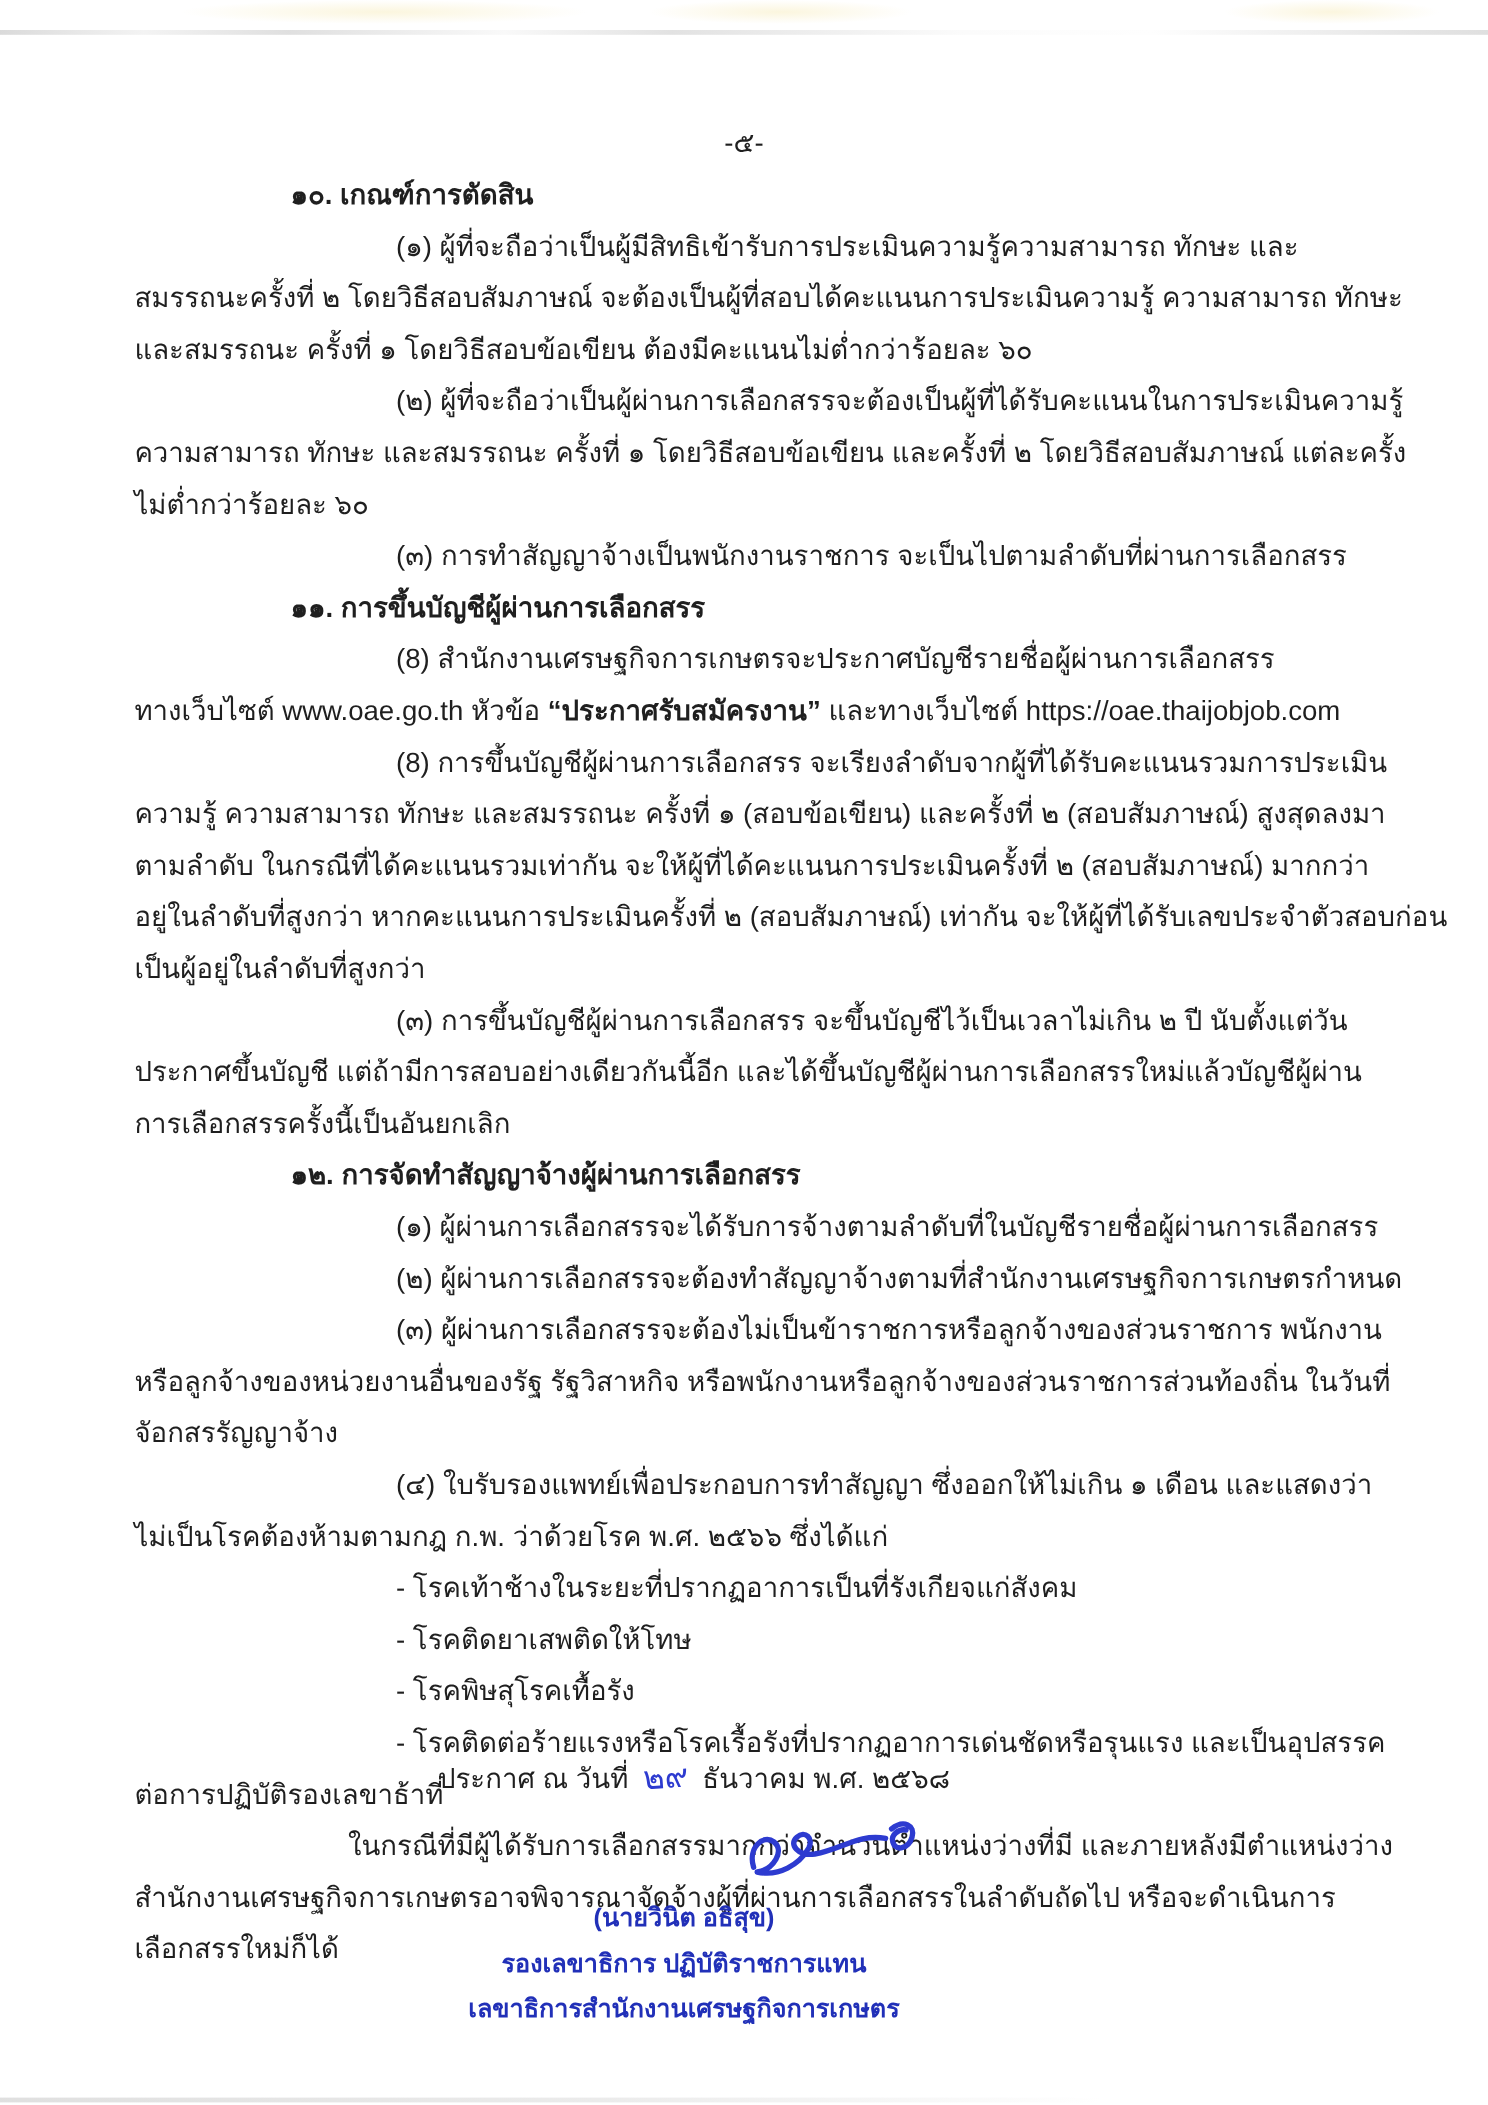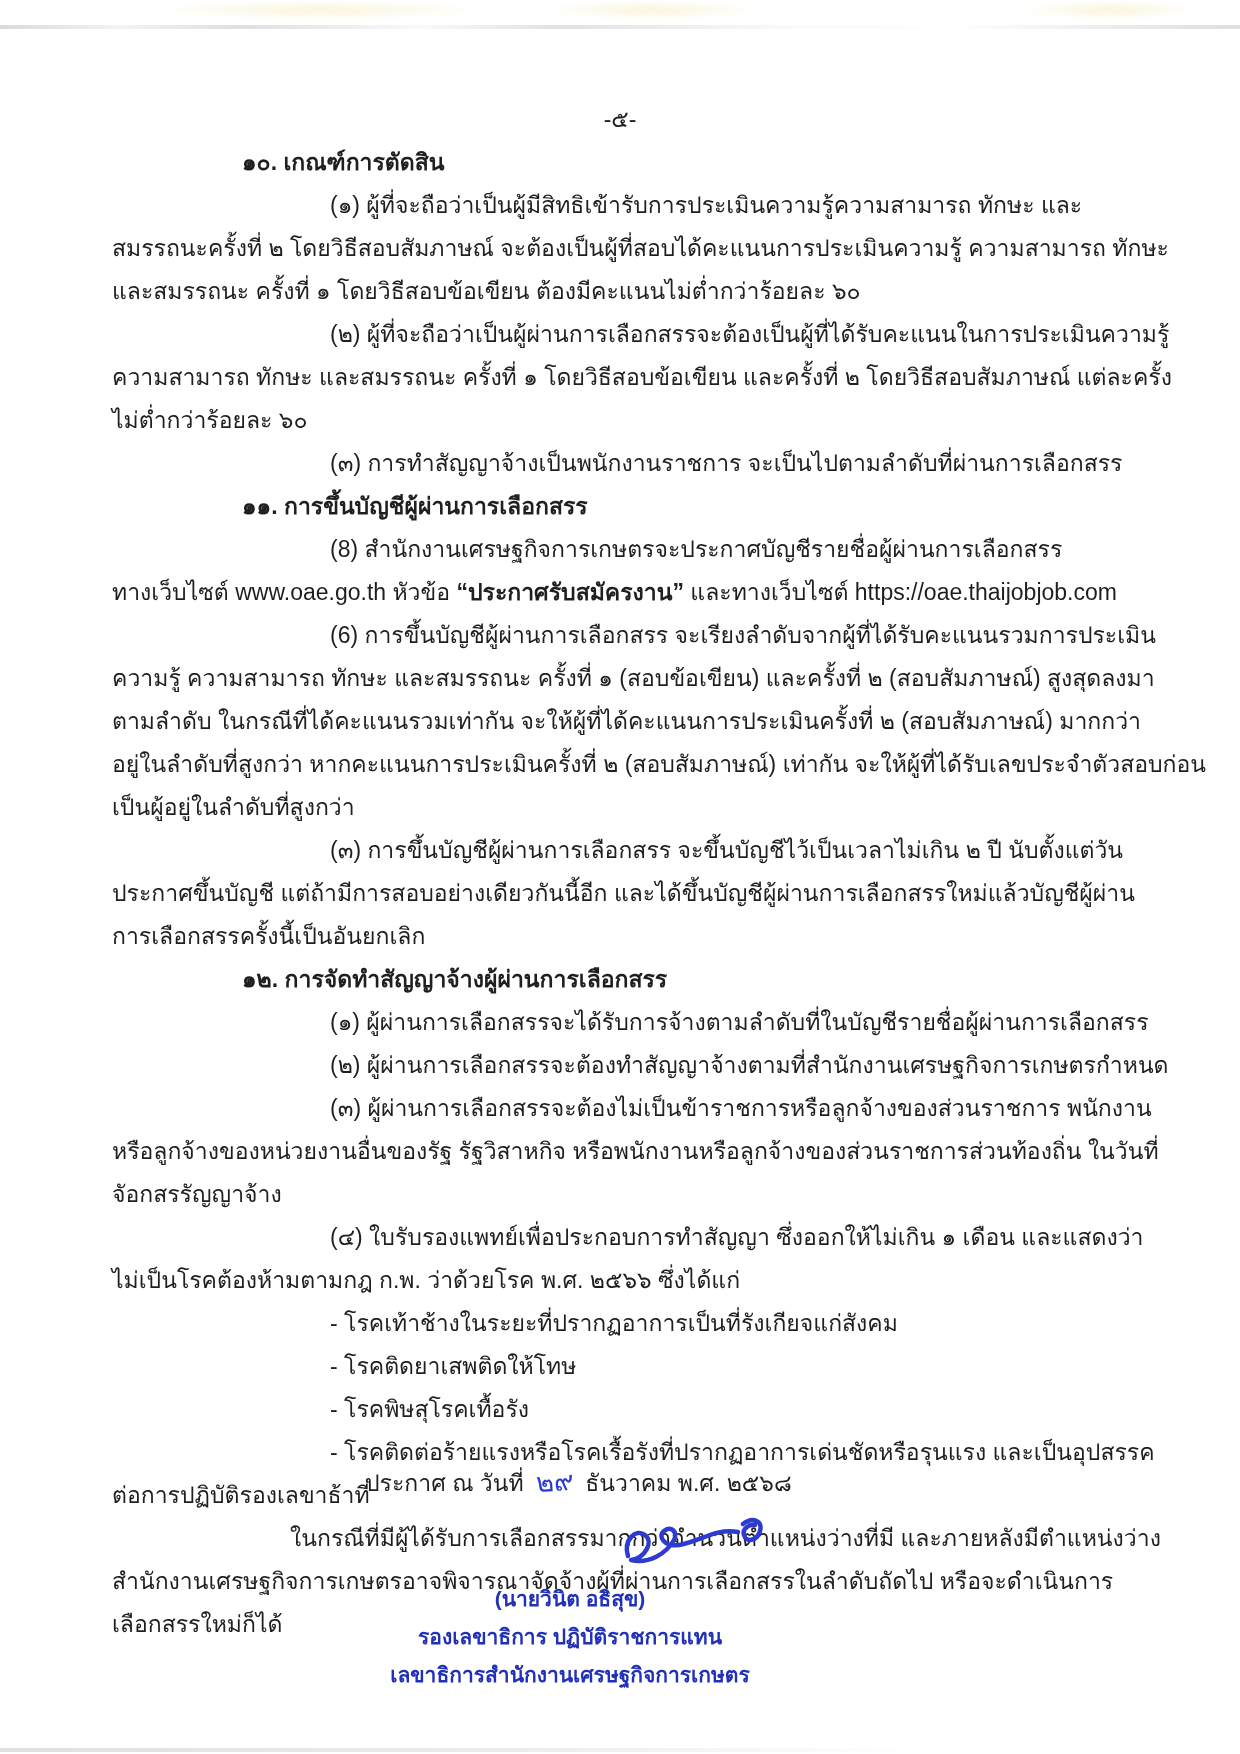--- a/index.html
+++ b/index.html
@@ -82,21 +82,21 @@
         <div class="line indent-para">(๑) ผู้ที่จะถือว่าเป็นผู้มีสิทธิเข้ารับการประเมินความรู้ความสามารถ ทักษะ และ</div>
         <div class="line indent-flush">สมรรถนะครั้งที่ ๒ โดยวิธีสอบสัมภาษณ์ จะต้องเป็นผู้ที่สอบได้คะแนนการประเมินความรู้ ความสามารถ ทักษะ</div>
         <div class="line indent-flush">และสมรรถนะ ครั้งที่ ๑ โดยวิธีสอบข้อเขียน ต้องมีคะแนนไม่ต่ำกว่าร้อยละ ๖๐</div>
         <div class="line indent-para">(๒) ผู้ที่จะถือว่าเป็นผู้ผ่านการเลือกสรรจะต้องเป็นผู้ที่ได้รับคะแนนในการประเมินความรู้</div>
         <div class="line indent-flush">ความสามารถ ทักษะ และสมรรถนะ ครั้งที่ ๑ โดยวิธีสอบข้อเขียน และครั้งที่ ๒ โดยวิธีสอบสัมภาษณ์ แต่ละครั้ง</div>
         <div class="line indent-flush">ไม่ต่ำกว่าร้อยละ ๖๐</div>
         <div class="line indent-para">(๓) การทำสัญญาจ้างเป็นพนักงานราชการ จะเป็นไปตามลำดับที่ผ่านการเลือกสรร</div>
         <div class="line heading indent-heading">๑๑. การขึ้นบัญชีผู้ผ่านการเลือกสรร</div>
         <div class="line indent-para">(8) สำนักงานเศรษฐกิจการเกษตรจะประกาศบัญชีรายชื่อผู้ผ่านการเลือกสรร</div>
         <div class="line indent-flush"><span>ทางเว็บไซต์ www.oae.go.th หัวข้อ </span><span class="bold">“ประกาศรับสมัครงาน”</span><span> และทางเว็บไซต์ https://oae.thaijobjob.com</span></div>
-        <div class="line indent-para">(6) การขึ้นบัญชีผู้ผ่านการเลือกสรร จะเรียงลำดับจากผู้ที่ได้รับคะแนนรวมการประเมิน</div>
+        <div class="line indent-para">(8) การขึ้นบัญชีผู้ผ่านการเลือกสรร จะเรียงลำดับจากผู้ที่ได้รับคะแนนรวมการประเมิน</div>
         <div class="line indent-flush">ความรู้ ความสามารถ ทักษะ และสมรรถนะ ครั้งที่ ๑ (สอบข้อเขียน) และครั้งที่ ๒ (สอบสัมภาษณ์) สูงสุดลงมา</div>
         <div class="line indent-flush">ตามลำดับ ในกรณีที่ได้คะแนนรวมเท่ากัน จะให้ผู้ที่ได้คะแนนการประเมินครั้งที่ ๒ (สอบสัมภาษณ์) มากกว่า</div>
         <div class="line indent-flush">อยู่ในลำดับที่สูงกว่า หากคะแนนการประเมินครั้งที่ ๒ (สอบสัมภาษณ์) เท่ากัน จะให้ผู้ที่ได้รับเลขประจำตัวสอบก่อน</div>
         <div class="line indent-flush">เป็นผู้อยู่ในลำดับที่สูงกว่า</div>
         <div class="line indent-para">(๓) การขึ้นบัญชีผู้ผ่านการเลือกสรร จะขึ้นบัญชีไว้เป็นเวลาไม่เกิน ๒ ปี นับตั้งแต่วัน</div>
         <div class="line indent-flush">ประกาศขึ้นบัญชี แต่ถ้ามีการสอบอย่างเดียวกันนี้อีก และได้ขึ้นบัญชีผู้ผ่านการเลือกสรรใหม่แล้วบัญชีผู้ผ่าน</div>
         <div class="line indent-flush">การเลือกสรรครั้งนี้เป็นอันยกเลิก</div>
         <div class="line heading indent-heading">๑๒. การจัดทำสัญญาจ้างผู้ผ่านการเลือกสรร</div>
         <div class="line indent-para">(๑) ผู้ผ่านการเลือกสรรจะได้รับการจ้างตามลำดับที่ในบัญชีรายชื่อผู้ผ่านการเลือกสรร</div>
         <div class="line indent-para">(๒) ผู้ผ่านการเลือกสรรจะต้องทำสัญญาจ้างตามที่สำนักงานเศรษฐกิจการเกษตรกำหนด</div>

